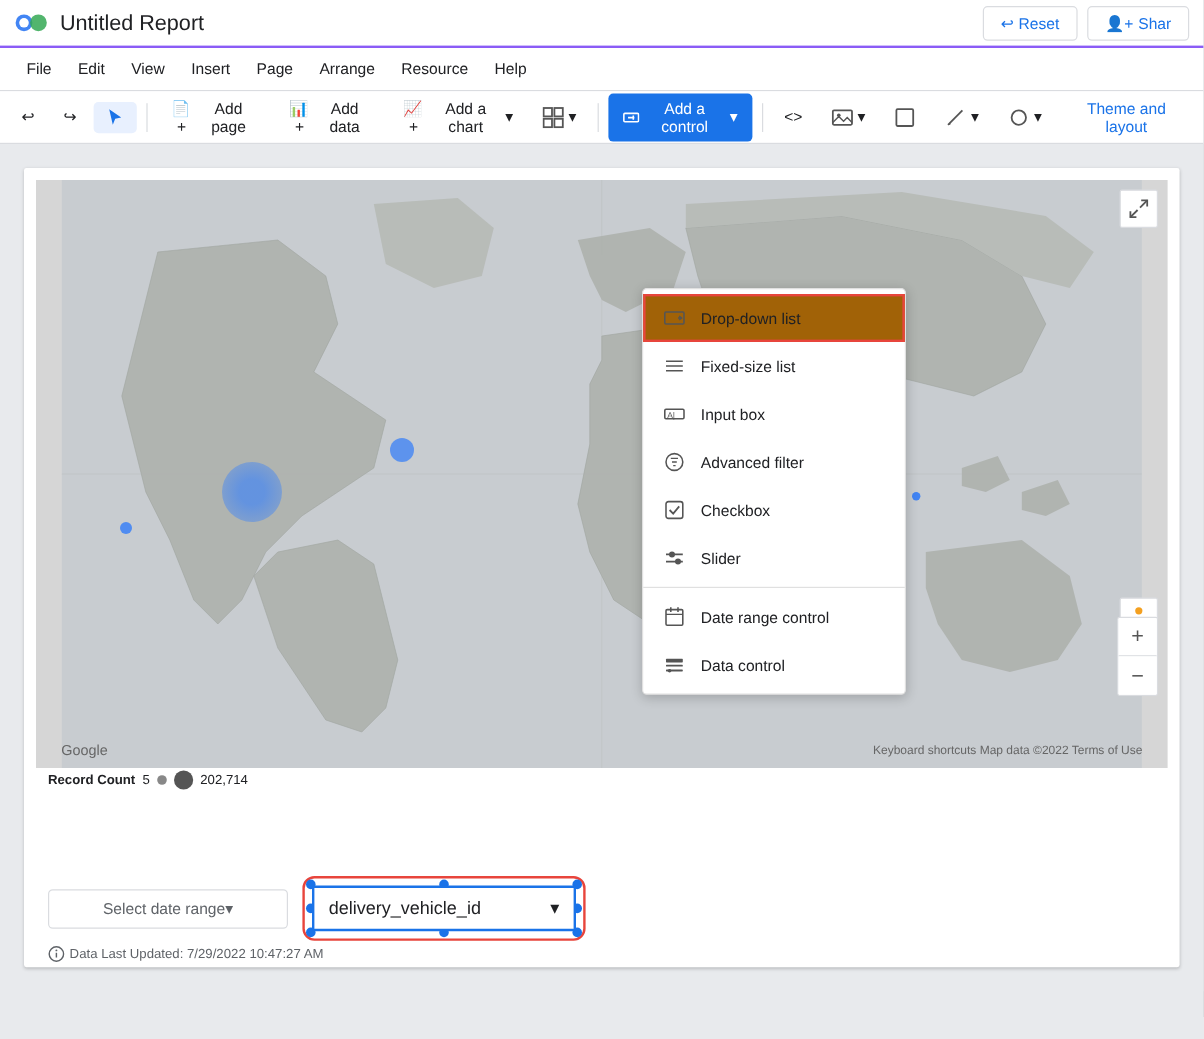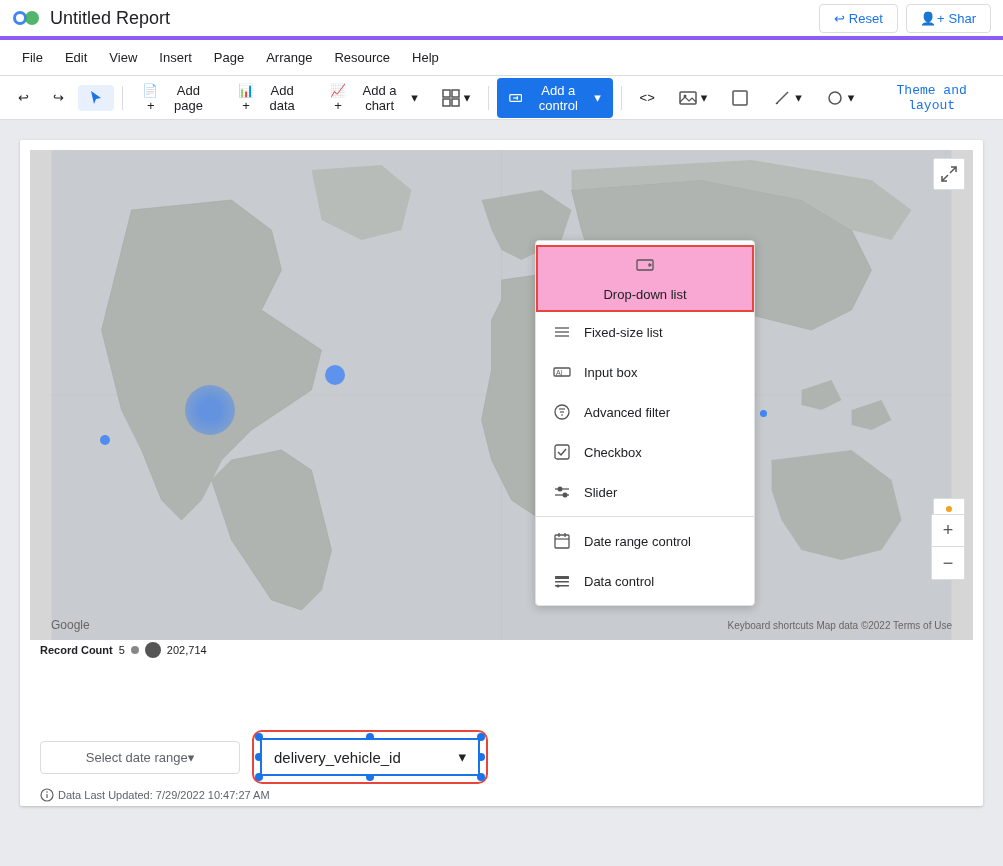--- a/index.html
+++ b/index.html
@@ -5,21 +5,21 @@
     * { box-sizing: border-box; margin: 0; padding: 0; font-family: 'Arial', sans-serif; }
     body { background: #e8eaed; width: 1003px; height: 866px; overflow: hidden; position: relative; }
 
     
     .title-bar {
       display: flex;
       align-items: center;
       background: #fff;
       height: 40px;
       padding: 0 12px;
-      border-bottom: 4px solid #8b5cf6;
+      border-bottom: 2px solid #8b5cf6;
     }
     .app-logo {
       width: 28px; height: 28px; margin-right: 10px;
       display: flex; align-items: center; justify-content: center;
     }
     .logo-svg { width: 28px; height: 28px; }
     .title-text {
       font-size: 18px;
       color: #202124;
       font-weight: 400;
@@ -100,21 +100,20 @@
       cursor: pointer;
     }
     .theme-layout-btn {
       margin-left: auto;
       padding: 5px 10px;
       font-size: 13px;
       color: #1a73e8;
       cursor: pointer;
       border: none;
       background: transparent;
-      font-family: Liberation Mono, monospace;
     }
 
     
     .canvas-area {
       background: #e8eaed;
       padding: 20px;
       position: relative;
       height: calc(866px - 120px - 40px);
     }
     .report-canvas {
@@ -300,24 +299,23 @@
     .dropdown-menu-item {
       display: flex;
       align-items: center;
       padding: 10px 16px;
       font-size: 13px;
       color: #202124;
       cursor: pointer;
       gap: 12px;
     }
     .dropdown-menu-item.selected {
-      background: #f9a8d4;
+      background: #a16207;
       outline: 2px solid #e8453c;
       outline-offset: -2px;
-      flex-direction: column;
     }
     .menu-icon {
       width: 20px; height: 20px;
       display: flex; align-items: center; justify-content: center;
       color: #5f6368;
       flex-shrink: 0;
     }
     .menu-separator {
       height: 1px;
       background: #e0e0e0;

